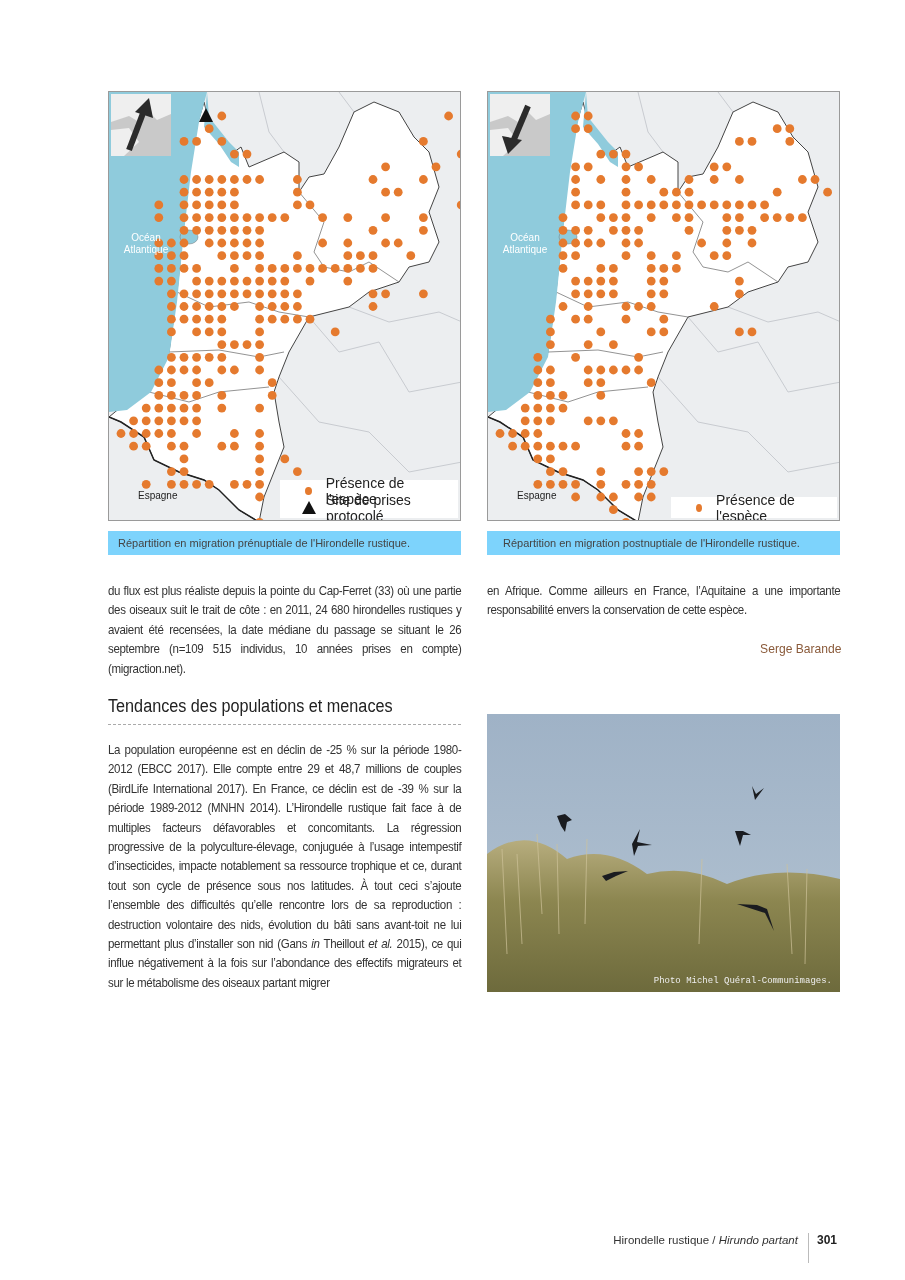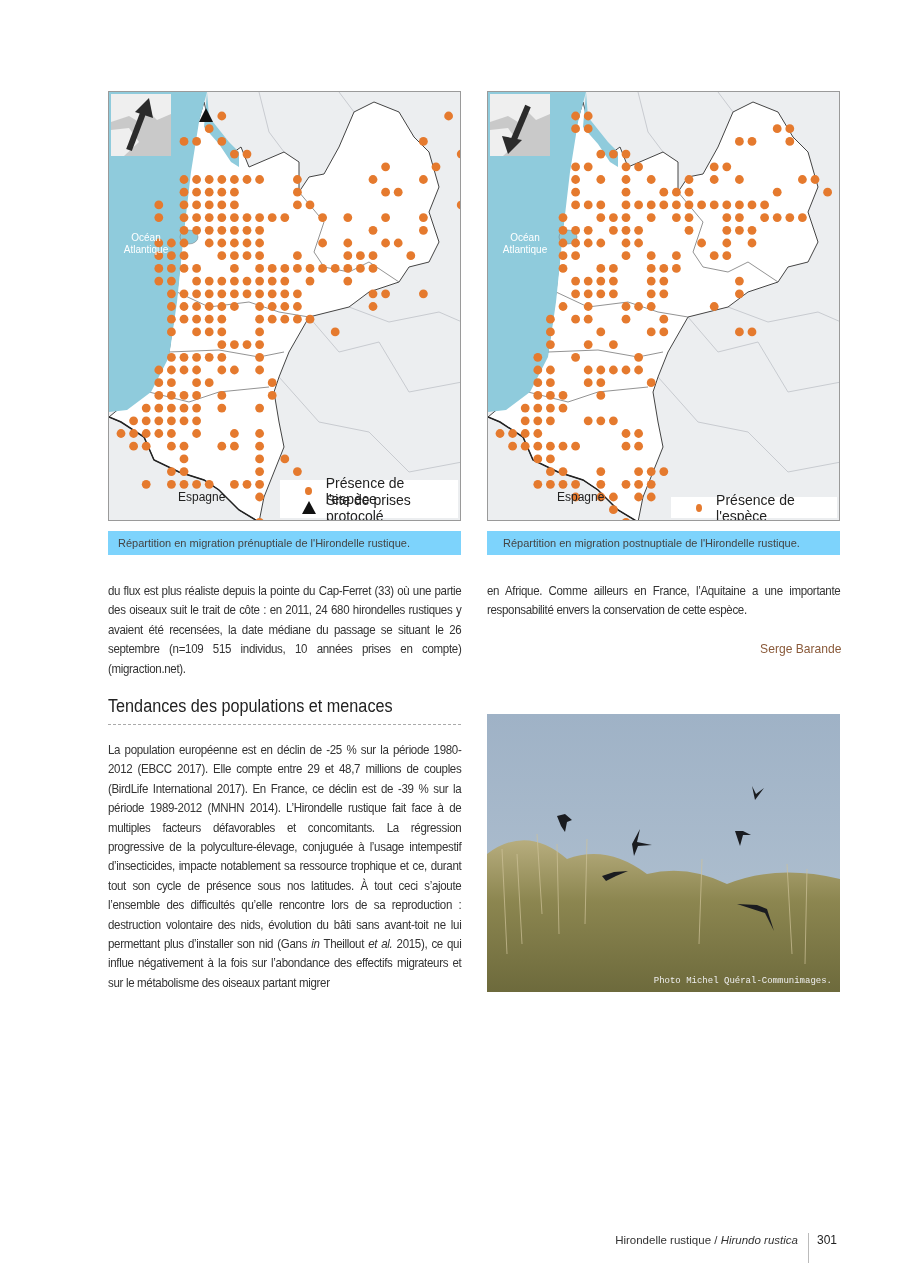--- a/index.html
+++ b/index.html
@@ -5,38 +5,38 @@
   html,body{margin:0;padding:0;background:#fff;}
   body{width:905px;height:1280px;position:relative;overflow:hidden;font-family:"Liberation Sans",sans-serif;color:#333;}
   .map{position:absolute;top:91px;width:353px;height:430px;border:1px solid #9a9a9a;background:#3b82f6;overflow:hidden;box-sizing:border-box;}
   .map svg{position:absolute;left:0;top:0;}
   #map-left{left:108px;}
   #map-right{left:487px;}
   .caption{position:absolute;top:531px;height:24px;width:353px;background:#7dd3fc;font-size:11px;color:#444;line-height:24px;padding-left:10px;box-sizing:border-box;}
   #cap-left{left:108px;}
   #cap-right{left:487px;padding-left:16px;}
   .ocean-label{position:absolute;font-size:10px;color:#fff;text-align:center;line-height:12px;}
-  .spain-label{position:absolute;font-size:12px;color:#222;margin-left:40px;}
+  .spain-label{position:absolute;font-size:10px;color:#222;}
   .legend{position:absolute;right:2px;background:#fff;font-size:14px;color:#222;padding:2px 19px;}
   .legend .row{display:flex;align-items:center;height:17px;}
   .legend .dot{width:8px;height:8px;border-radius:50%;background:#e57a2e;margin:0 14px 0 6px;}
   .legend .tri{width:0;height:0;border-left:7px solid transparent;border-right:7px solid transparent;border-bottom:13px solid #111;margin:0 10px 0 3px;}
   .text{position:absolute;font-family:"Liberation Sans",sans-serif;font-size:12.4px;line-height:19.4px;color:#333;text-align:justify;letter-spacing:-0.35px;transform:scaleX(0.93);transform-origin:left top;}
   .text p{margin:0;}
   #col-left-1{left:108px;top:582px;width:380px;}
   #col-right-1{left:487px;top:582px;width:380px;}
   #signature{position:absolute;right:64px;top:641px;font-size:13px;color:#8a5a3a;transform:scaleX(0.93);transform-origin:right top;}
   #section-title{position:absolute;left:108px;top:696px;font-size:18px;color:#222;transform:scaleX(0.9);transform-origin:left top;white-space:nowrap;}
   #section-rule{position:absolute;left:108px;top:724px;width:353px;border-top:1px dashed #aaa;}
   #col-left-2{left:108px;top:741px;width:380px;}
   .photo{position:absolute;left:487px;top:714px;width:353px;height:278px;overflow:hidden;font-family:Liberation Mono, monospace;}
   .photo .credit{position:absolute;right:8px;bottom:6px;font-size:9px;color:#eee;}
   .footer{position:absolute;top:1225px;right:68px;font-size:11.5px;color:#333;display:flex;align-items:center;}
   .footer .sep{width:1px;height:30px;background:#bbb;margin:0 8px 0 10px;position:relative;top:8px;}
-  .footer .num{font-weight:normal;font-size:12px;color:#222;}
+  .footer .num{font-weight:bold;font-size:12px;color:#222;}
 </style>
 </head>
 <body>
 
 <div class="map" id="map-left">
   <svg id="svg-left" width="353" height="430">
       <rect x="0" y="0" width="353" height="430" fill="#eceef0"></rect>
       <path d="M200 225 L230 260 L270 250 L300 300 L353 290 M240 215 L280 230 L330 220 L353 230 M170 285 L210 330 L260 340 L300 380 L353 370 M150 0 L160 40 L175 60 M230 0 L245 20" fill="none" stroke="#c8cbd0" stroke-width="1"></path>
       <path d="M95 10 L100 30 L125 60 L132 55 L140 75 L175 60 L190 70 L190 100 L200 85 L215 82 L230 55 L245 20 L265 10 L290 20 L305 45 L320 60 L330 95 L320 120 L330 150 L320 170 L300 175 L290 190 L260 200 L240 215 L200 225 L180 260 L170 285 L165 300 L170 330 L175 355 L165 380 L155 405 L150 430 L130 418 L110 398 L95 388 L70 380 L45 368 L35 345 L12 330 L0 325 L12 315 L40 300 L60 260 L68 200 L75 130 L80 60 Z" fill="#ffffff" stroke="#444" stroke-width="1"></path>
       <path d="M190 100 L215 130 L205 160 L215 175 L240 180 L260 170 L290 190 M68 200 L100 215 L140 210 L170 220 L200 225 M60 260 L110 258 L150 265 L175 260 M40 300 L80 310 L110 300 L160 295" fill="none" stroke="#777" stroke-width="0.8"></path>
@@ -572,16 +572,16 @@
       <path d="M115 162 l12 -4 l14 -1 l-12 5 l-10 5 z"></path>
       <path d="M250 190 l20 1 l10 4 l7 22 l-9 -18 z"></path>
     </g>
   </svg>
   <div class="credit">Photo Michel Quéral-Communimages.</div>
 </div>
 
 <div class="footer">
   <span>Hirondelle rustique</span>
   <span style="white-space:pre;"> / </span>
-  <i>Hirundo rustica</i>
+  <i>Hirundo partant</i>
   <span class="sep"></span>
   <span class="num">301</span>
 </div>
 
 </body></html>

